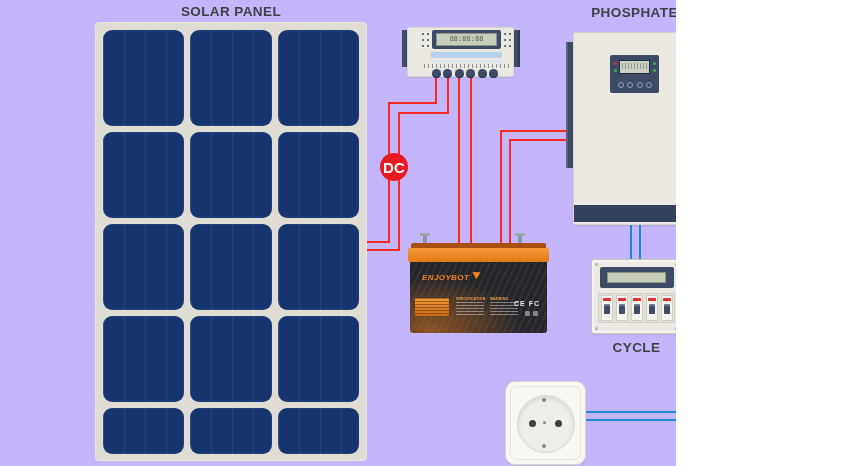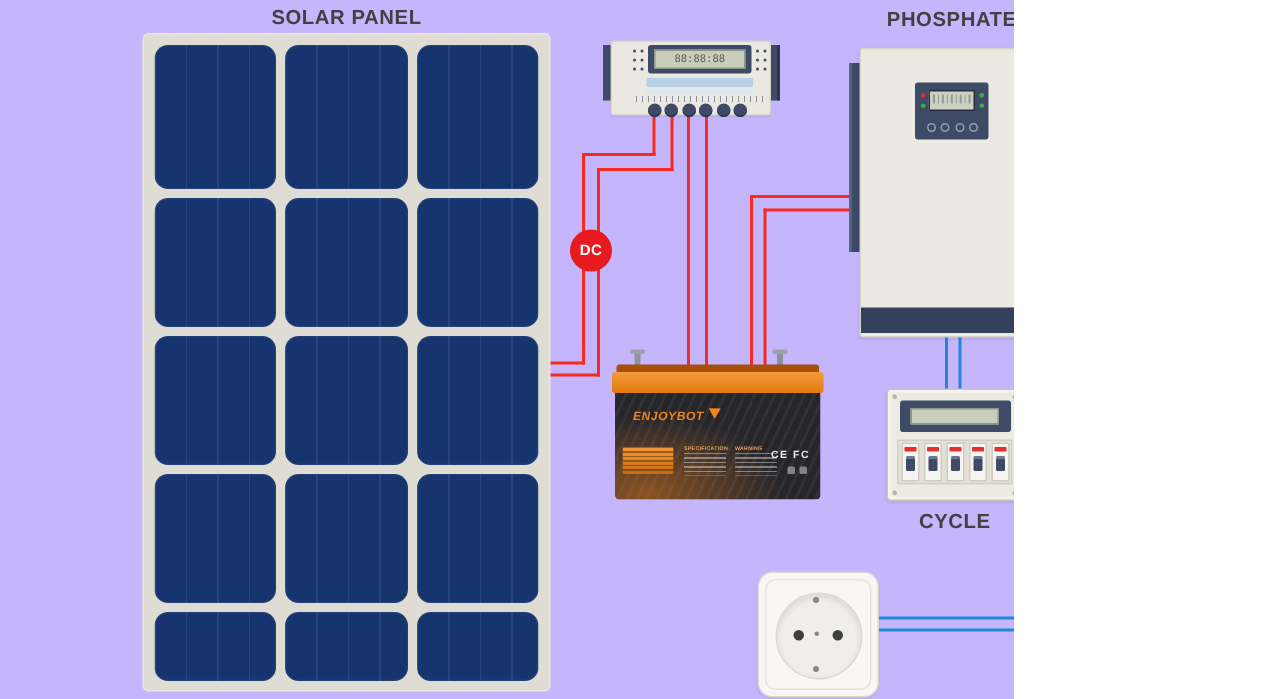--- a/index.html
+++ b/index.html
@@ -8,21 +8,21 @@
   .abs{position:absolute;}
 
   
   .dlabel{position:absolute;text-align:center;font-size:13.5px;font-weight:600;color:#414141;letter-spacing:.4px;}
 
   
   .wire{position:absolute;z-index:1;}
   .wire.dc{background:#f9291f;}
   .wire.ac{background:#1e87dc;}
   .badge{position:absolute;z-index:6;border-radius:50%;display:flex;align-items:center;justify-content:center;
-         color:#fff;font-size:10px;font-weight:bold;letter-spacing:.2px;}
+         color:#fff;font-size:15px;font-weight:bold;letter-spacing:.2px;}
 
   
   .solar-frame{left:95px;top:22px;width:272px;height:439px;background:#dfdcd3;border:1px solid #e9e7e0;
                border-radius:4px;z-index:2;box-sizing:border-box;}
   .solar-grid{position:absolute;left:7px;top:7px;right:7px;bottom:6px;display:grid;
               grid-template-columns:1fr 1fr 1fr;grid-template-rows:96px 86px 86px 86px auto;gap:6px;}
   .solar-cell{background:#16356e;border-radius:9px;
               background-image:repeating-linear-gradient(90deg,rgba(255,255,255,.08) 0 1px,rgba(0,0,0,0) 1px 21px);
               box-shadow:inset 0 0 0 1px rgba(255,255,255,.05);}
 

